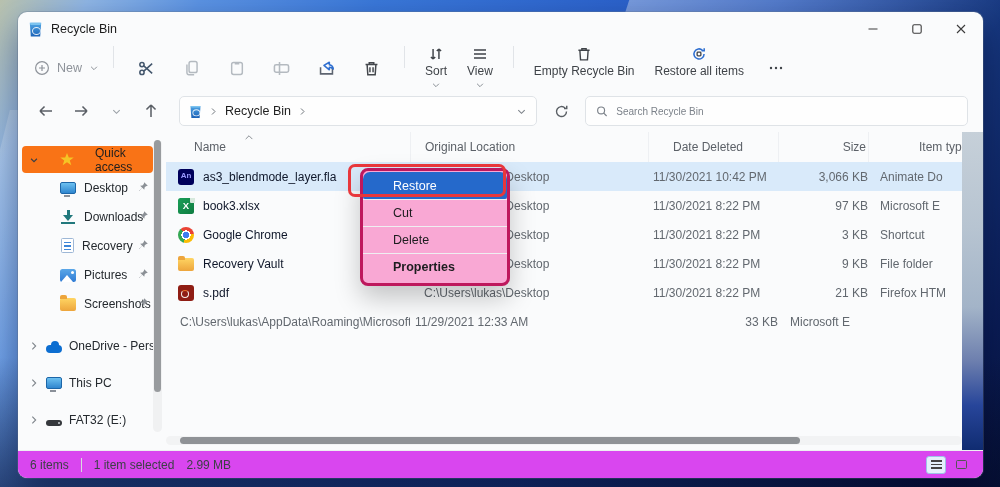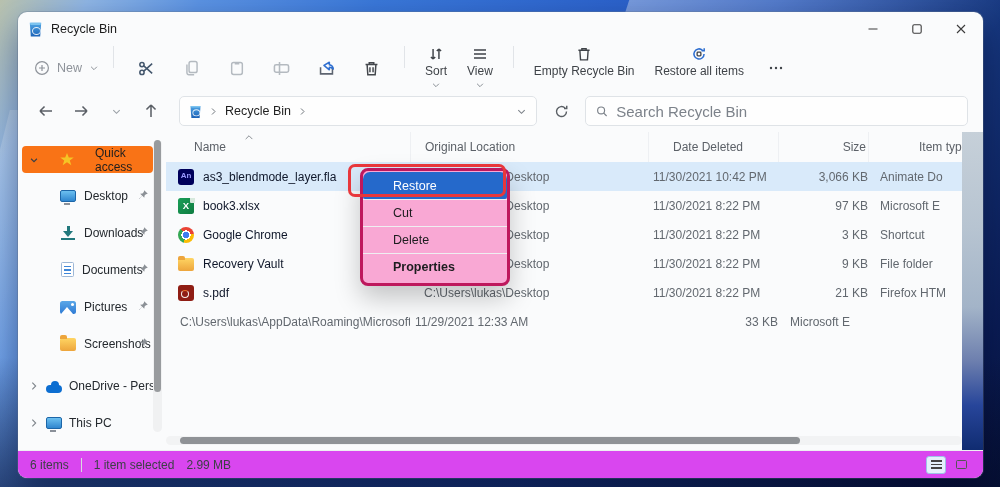--- a/index.html
+++ b/index.html
@@ -42,31 +42,31 @@
   .ellipsis{margin-left:14px;display:flex;align-items:center;}
 
   
   .addressbar{position:absolute;top:78px;left:0;right:0;height:42px;display:flex;align-items:center;padding:0 15px;gap:9px;color:#5a5f65;}
   .nav-ico{width:26px;display:flex;justify-content:center;}
   .crumb-box{width:358px;height:30px;border:1px solid #dfe3e7;border-radius:5px;background:#fefefe;display:flex;align-items:center;padding:0 9px;gap:7px;margin-left:6px;}
   .crumb-text{color:#1f1f1f;font-size:12.5px;}
   .crumb-caret{margin-left:auto;display:flex;}
   .refresh-btn{width:30px;display:flex;justify-content:center;}
   .search-box{flex:1;height:30px;border:1px solid #dfe3e7;border-radius:5px;background:#fefefe;display:flex;align-items:center;padding:0 10px;gap:8px;}
-  .search-box input{border:none;outline:none;background:transparent;font:inherit;font-size:15px;color:#333;width:100%;}
+  .search-box input{border:none;outline:none;background:transparent;font:inherit;font-size:10px;color:#333;width:100%;}
   .search-box input::placeholder{color:#7c828a;}
 
   
   .content{position:absolute;top:120px;left:0;right:0;bottom:28px;}
 
   
   .sidebar{position:absolute;left:4px;top:14px;width:131px;}
   .qa-head{height:27px;display:flex;align-items:center;gap:21px;padding:0 6px 0 7px;background:#f97316;border-radius:4px;color:#1f1f1f;}
   .star{width:14px;height:13px;background:#f5c425;clip-path:polygon(50% 0,63% 35%,98% 35%,70% 57%,81% 95%,50% 72%,19% 95%,30% 57%,2% 35%,37% 35%);flex:0 0 auto;}
-  .q-item{height:29px;display:flex;align-items:center;gap:8px;padding-left:38px;position:relative;color:#24292e;margin-top:8px;}
+  .q-item{height:29px;display:flex;align-items:center;gap:8px;padding-left:38px;position:relative;color:#24292e;}
   .q-item .pin{position:absolute;right:4px;top:8px;color:#8b9096;}
   .tree{margin-top:13px;}
   .t-item{height:30px;display:flex;align-items:center;gap:7px;padding-left:7px;margin-bottom:7px;color:#24292e;white-space:nowrap;overflow:hidden;}
   .chev{color:#7d838a;display:flex;flex:0 0 auto;}
 
   
   .fi{width:16px;height:16px;position:relative;flex:0 0 auto;}
   .fi-monitor{background:linear-gradient(180deg,#6cc0f0,#2f86cf);border:1.6px solid #1c66a8;border-radius:2px;height:12px;margin-top:0;}
   .fi-monitor::after{content:"";position:absolute;left:3.4px;bottom:-4px;width:6px;height:2px;background:#7e8benef;background:#8a9099;}
   .fi-download{height:14px;}
@@ -356,21 +356,21 @@
               <span>Downloads</span>
               <span class="pin">
                 <svg width="12" height="12" viewBox="0 0 12 12">
                   <path d="M7.2 1.2l3.6 3.6-1.9.4-1.3 1.3-.3 2.3-2-2L2 10.2l-.2-.2 3.4-3.3-2-2 2.3-.3L6.8 3z" fill="currentColor"></path>
                 </svg>
               </span>
             </div>
 
             <div class="q-item">
               <span class="fi fi-doc"><span class="base"></span></span>
-              <span>Documents</span>
+              <span>Recovery</span>
               <span class="pin">
                 <svg width="12" height="12" viewBox="0 0 12 12">
                   <path d="M7.2 1.2l3.6 3.6-1.9.4-1.3 1.3-.3 2.3-2-2L2 10.2l-.2-.2 3.4-3.3-2-2 2.3-.3L6.8 3z" fill="currentColor"></path>
                 </svg>
               </span>
             </div>
 
             <div class="q-item">
               <span class="fi fi-pic"><span class="base"></span></span>
               <span>Pictures</span>

